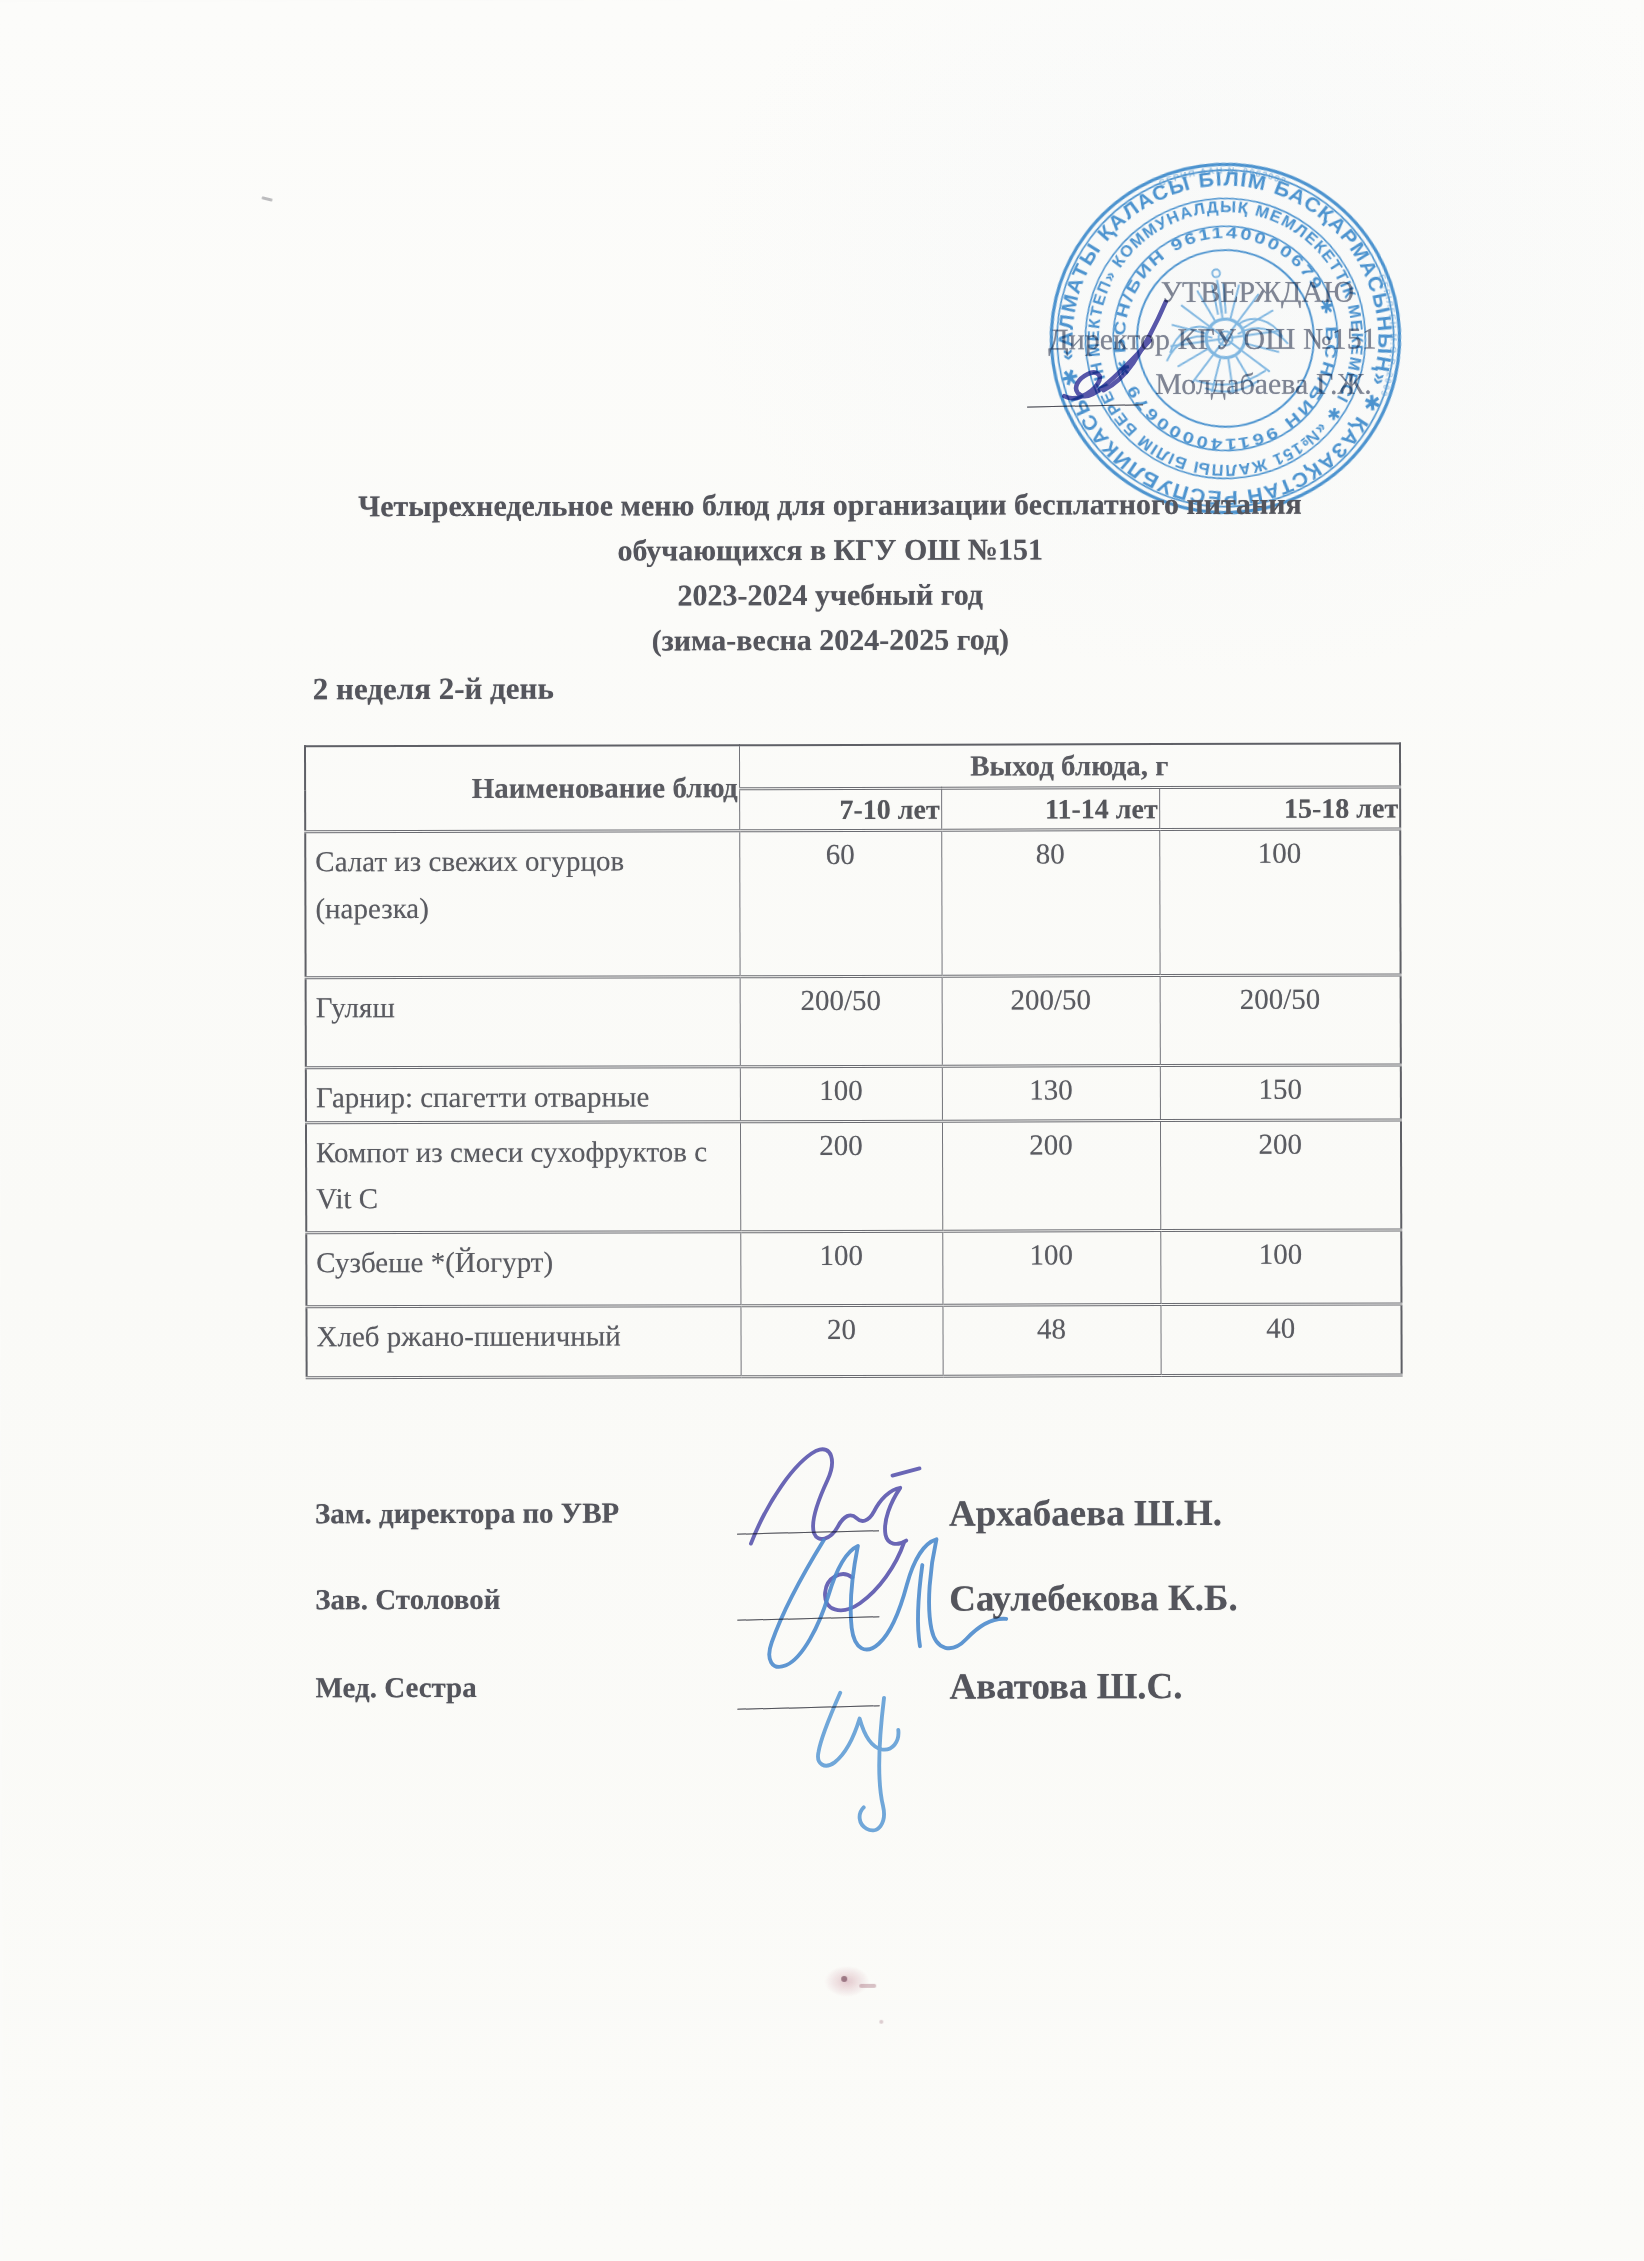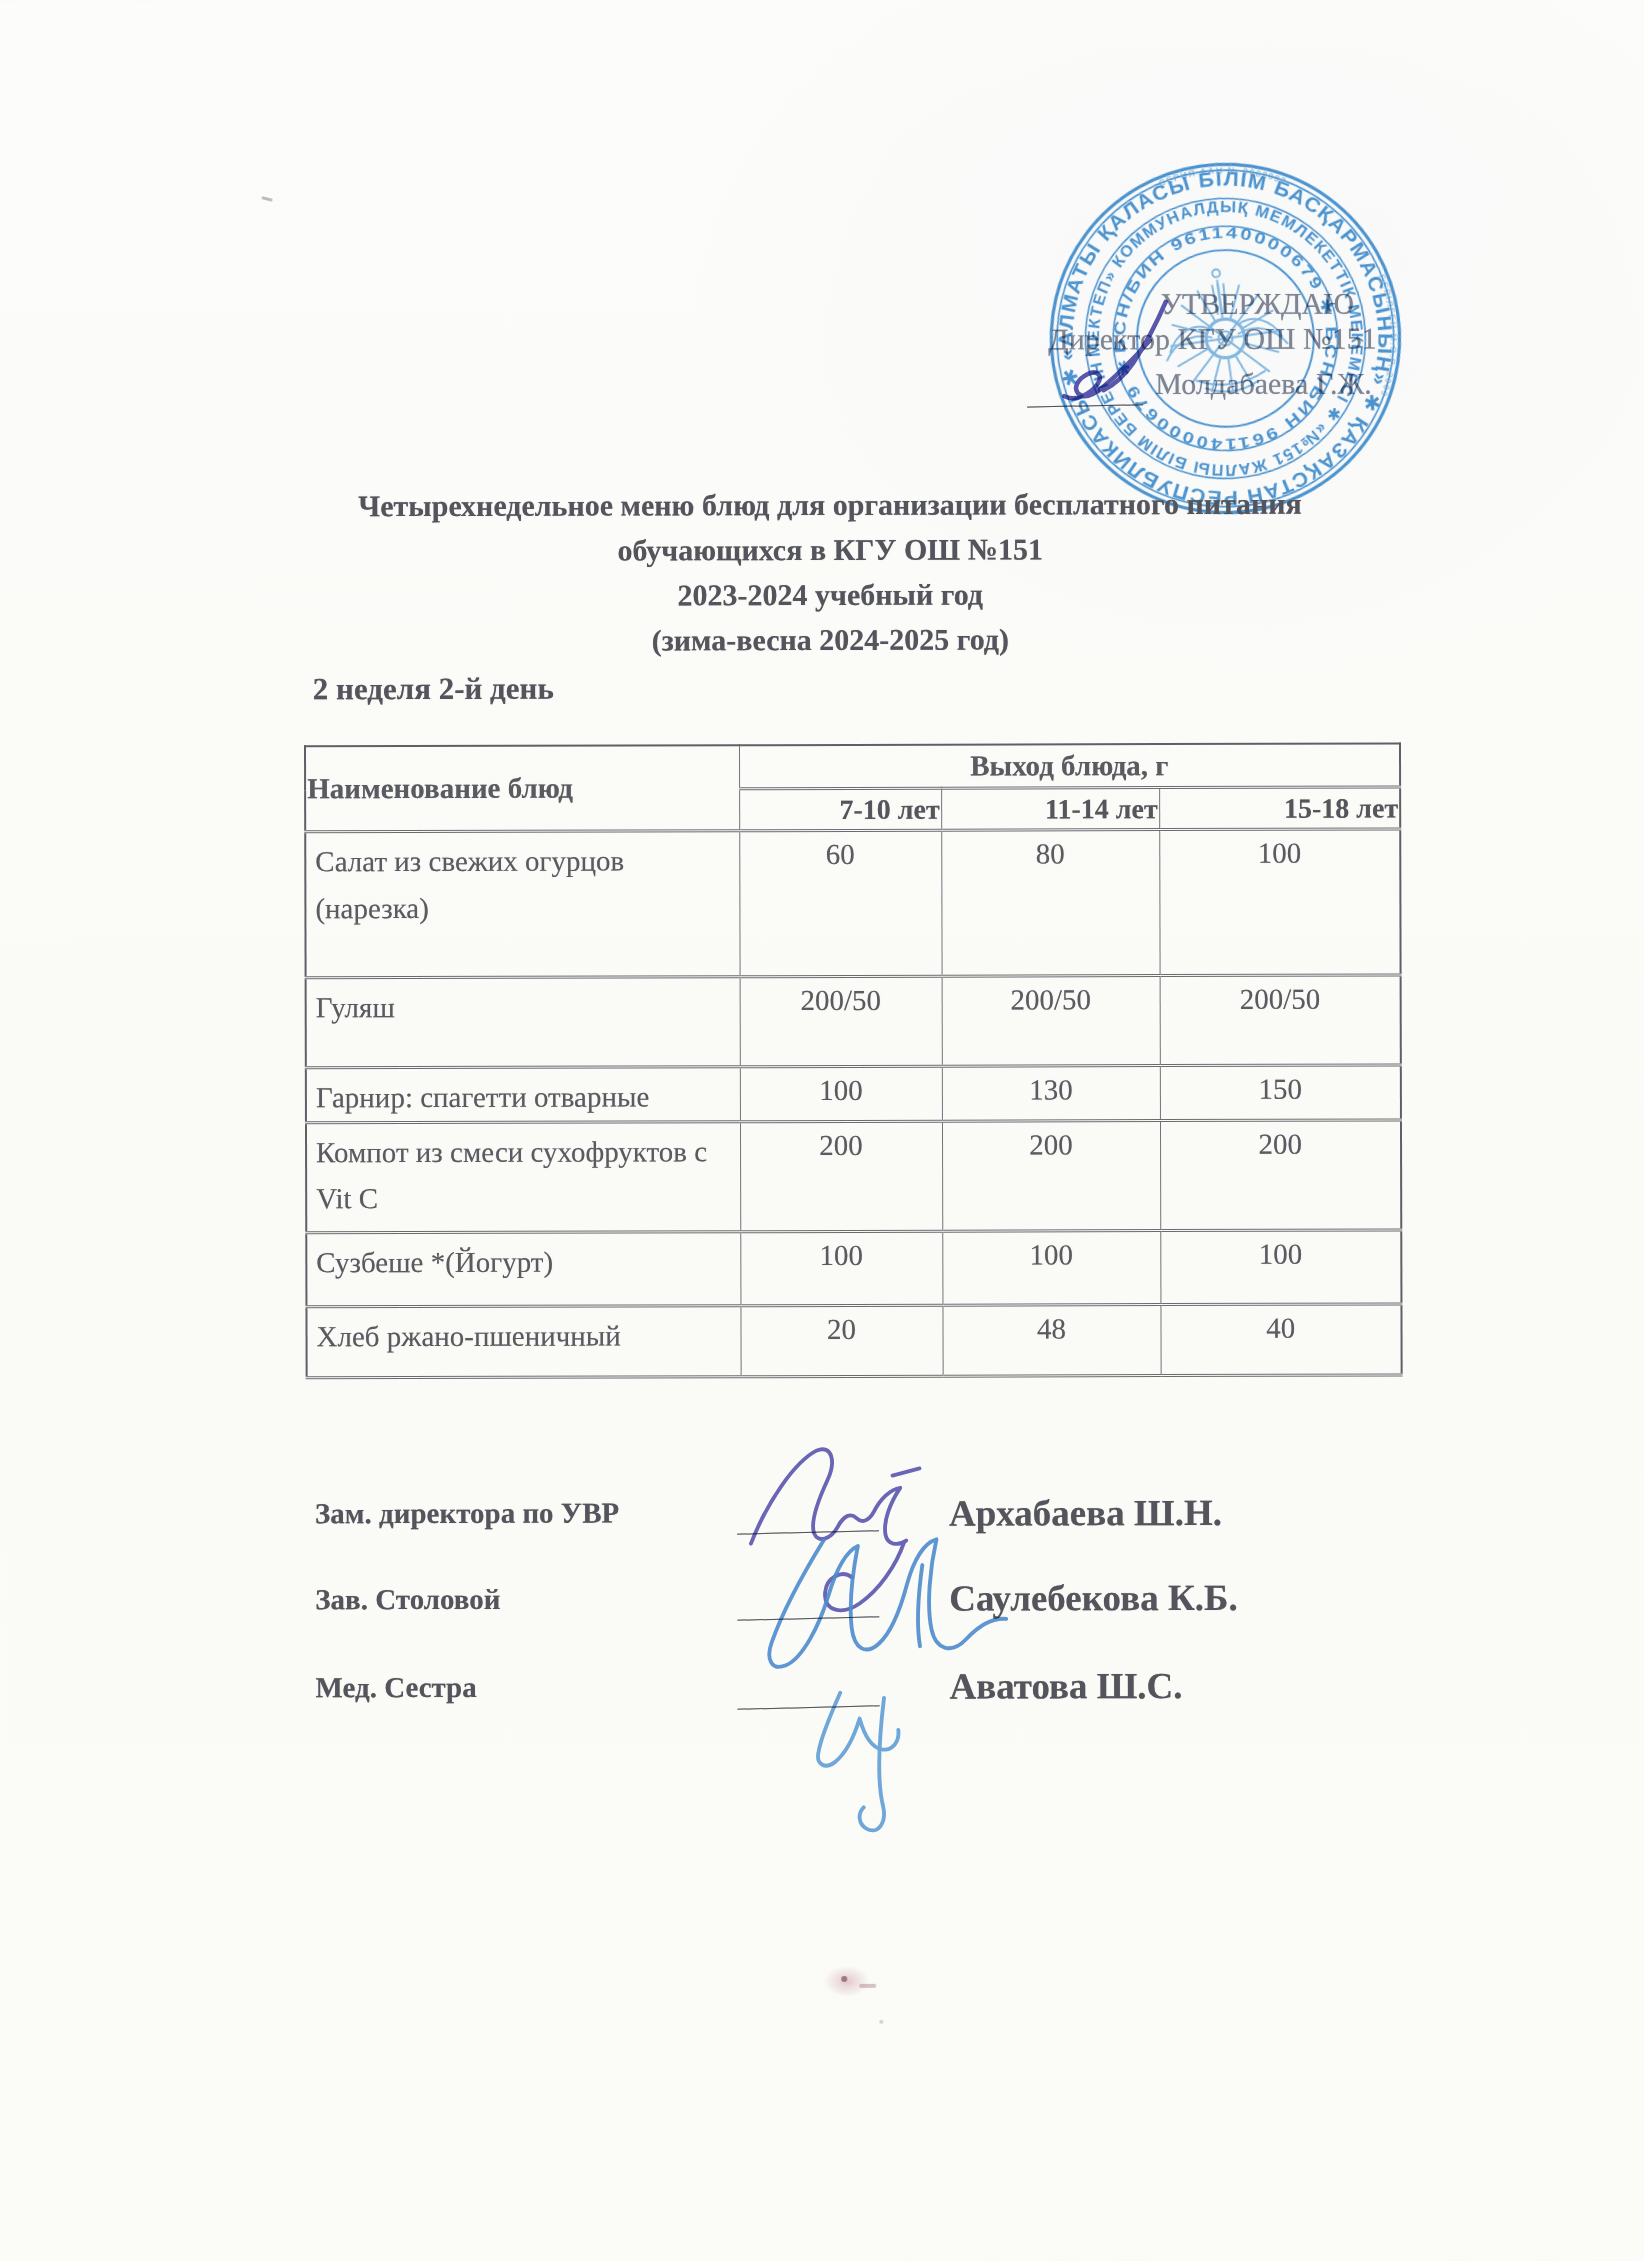--- a/index.html
+++ b/index.html
@@ -25,21 +25,21 @@
     text-align:center;padding-left:19.3px;box-sizing:border-box;
   }
   .title-line{font-size:30px;font-weight:bold;line-height:45px;white-space:nowrap;}
   .subtitle{
     position:absolute;left:314px;top:670px;
     font-size:31px;font-weight:bold;
   }
 
   
   .approval-line{position:absolute;font-size:30px;white-space:nowrap;text-align:center;}
-  .appr1{left:1147px;top:288px;width:225px;}
+  .appr1{left:1147px;top:276px;width:225px;}
   .appr2{left:1044px;top:323px;width:341px;}
   .appr3{left:1153px;top:368px;width:225px;}
   .stamp-sign-line{
     position:absolute;left:1029px;top:406px;width:116px;height:0;
     border-top:1.9px solid #4e4f58;transform:rotate(-1deg);
     box-shadow:0 0 0.6px rgba(78,79,88,.8);
   }
   .stamp-svg{
     position:absolute;left:1034px;top:146px;width:387px;height:387px;
     opacity:.9;filter:blur(0.3px);mix-blend-mode:multiply;
@@ -54,21 +54,21 @@
   table.menu{
     border-collapse:collapse;table-layout:fixed;width:1094px;
     border:2.6px solid #5f6066;
   }
   table.menu th,table.menu td{
     border-left:1.3px solid #73747a;border-right:1.3px solid #73747a;
     border-top:1.3px solid #77787e;border-bottom:3.2px double #6b6c72;
     color:#5a5b61;text-shadow:0 0 0.7px rgba(90,91,97,.5);
     overflow:hidden;
   }
-  th.name-h{font-size:29px;font-weight:bold;text-align:left;vertical-align:middle;color:#525358;}
+  th.name-h{font-size:29px;font-weight:bold;text-align:right;vertical-align:middle;color:#525358;}
   th.group-h{font-size:29px;font-weight:bold;text-align:center;vertical-align:middle;height:39px;color:#525358;}
   tr.age-row th{font-size:28px;font-weight:bold;text-align:right;vertical-align:middle;height:37px;color:#55565b;}
   td.c-name{font-size:29px;text-align:left;vertical-align:top;padding:5.2px 9px 0 9px;line-height:1.6;}
   td.c-val{font-size:29px;text-align:center;vertical-align:top;padding-top:6.4px;color:#67686e;}
   tbody tr:nth-child(1){height:146px;}
   tbody tr:nth-child(2){height:90px;}
   tbody tr:nth-child(3){height:45px;}
   tbody tr:nth-child(4){height:110px;}
   tbody tr:nth-child(5){height:74px;}
   tbody tr:nth-child(6){height:71px;}

